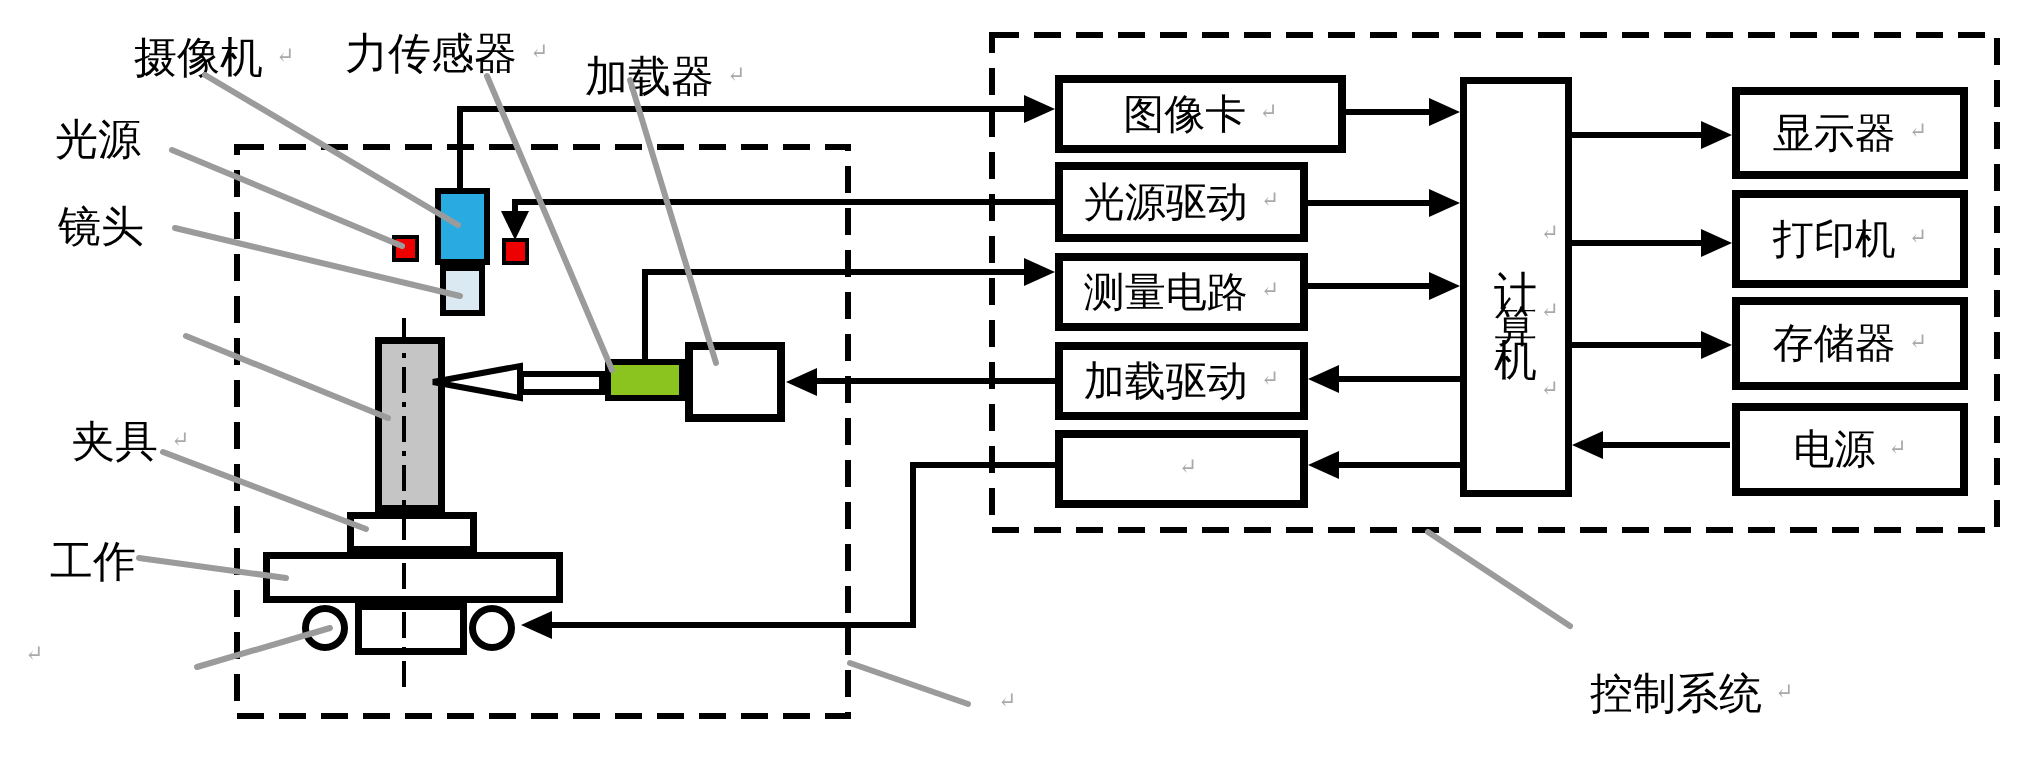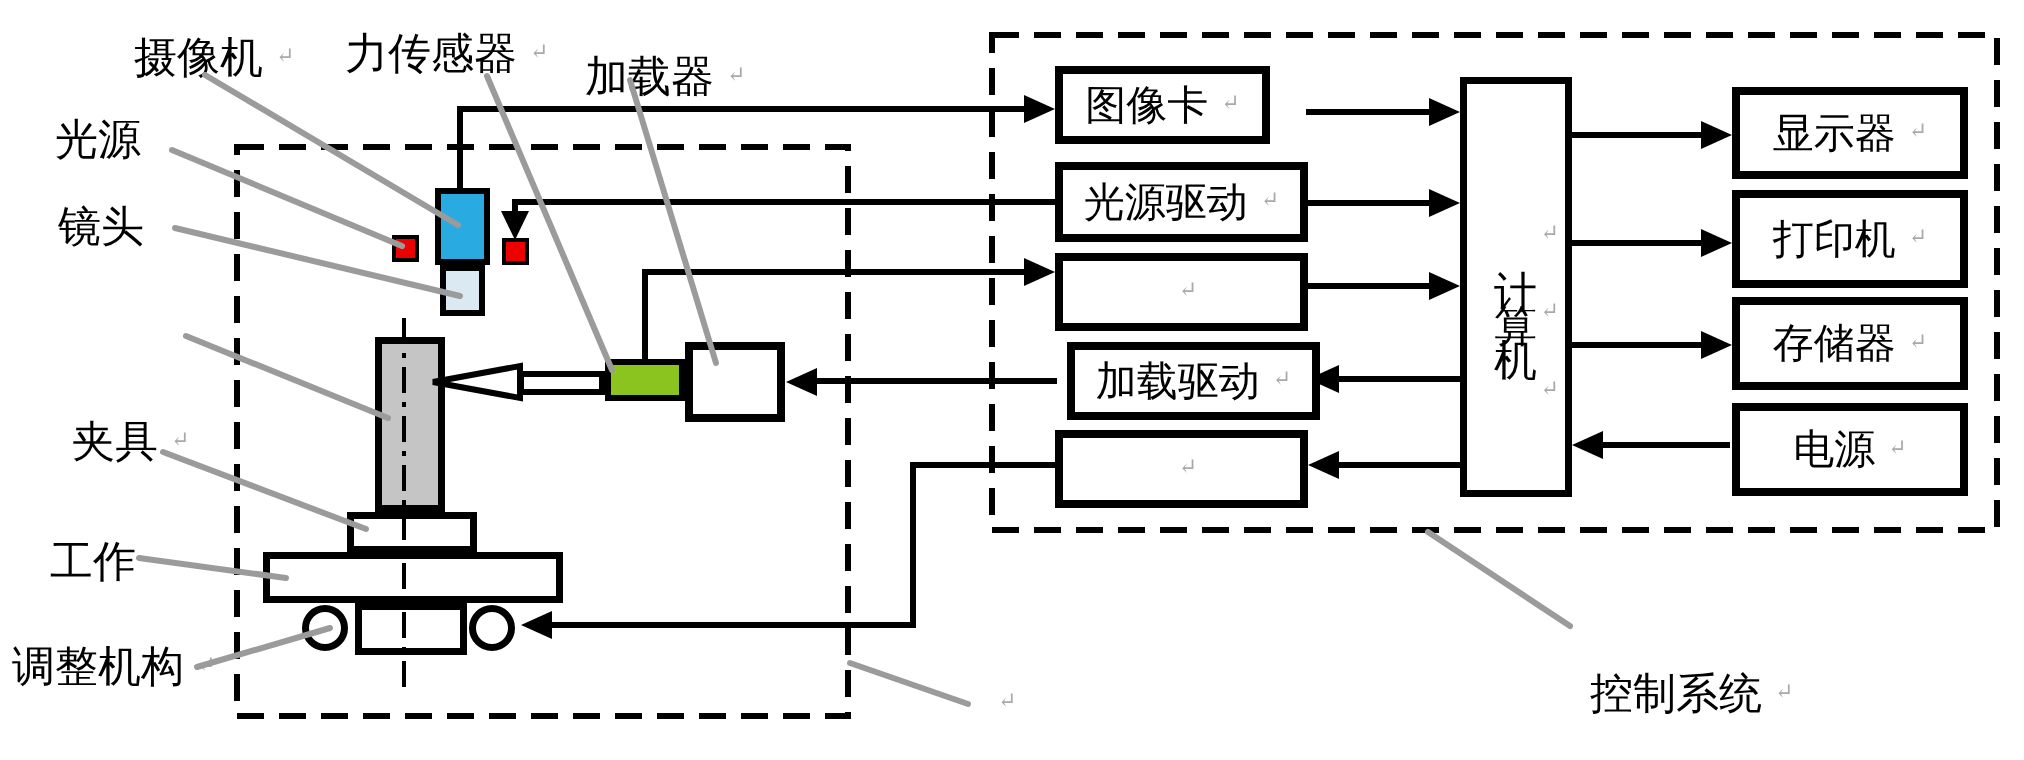--- a/index.html
+++ b/index.html
@@ -104,32 +104,33 @@
   <div class="shape" id="part-column" style="left:375px; top:337px; width:70px; height:175px;"></div>
   <div class="shape" style="left:347px; top:512px; width:130px; height:41px;"></div>
   <div class="shape" style="left:263px; top:552px; width:300px; height:51px;"></div>
   <div class="shape" style="left:355px; top:603px; width:112px; height:52px;"></div>
   <div class="shape roller" style="left:302px; top:605px; width:46px; height:46px;"></div>
   <div class="shape roller" style="left:469px; top:605px; width:46px; height:46px;"></div>
   <div class="shape" id="probe-rod" style="left:518px; top:371px; width:87px; height:24px;"></div>
   <div class="shape" id="sensor-body" style="left:605px; top:359px; width:80px; height:42px;"></div>
   <div class="shape" id="loader-body" style="left:685px; top:342px; width:100px; height:80px;"></div>
 
-  <div class="tbox" style="left:1055px; top:66px; width:215px; height:78px;">
+  <div class="tbox" style="left:1055px; top:75px; width:291px; height:78px;">
     <span>图像卡</span>
     <span class="cnmark">↵</span>
   </div>
   <div class="tbox" style="left:1055px; top:162px; width:253px; height:80px;">
     <span>光源驱动</span>
     <span class="cnmark">↵</span>
   </div>
   <div class="tbox" style="left:1055px; top:253px; width:253px; height:78px;">
-    <span class="cnmark">↵</span>
-  </div>
-  <div class="tbox" style="left:1055px; top:342px; width:253px; height:78px;margin-left:12px;">
+    <span>测量电路</span>
+    <span class="cnmark">↵</span>
+  </div>
+  <div class="tbox" style="left:1055px; top:342px; width:253px; height:78px;">
     <span>加载驱动</span>
     <span class="cnmark">↵</span>
   </div>
   <div class="tbox" style="left:1055px; top:430px; width:253px; height:78px;">
     <span class="cnmark">↵</span>
   </div>
 
   <div id="computer-box" style="left:1460px; top:77px; width:112px; height:420px;">
     <span id="computer-text">计算机</span>
     <span id="computer-marks">
@@ -175,21 +176,20 @@
     <span>镜头</span>
   </div>
   <div class="lbl" style="left:72px; top:420px;">
     <span>夹具</span>
     <span class="cnmark">↵</span>
   </div>
   <div class="lbl" style="left:50px; top:540px;">
     <span>工作</span>
   </div>
   <div class="lbl" style="left:12px; top:645px;">
-    <span>调整机构</span>
     <span class="cnmark">↵</span>
   </div>
   <div class="lbl" style="left:985px; top:692px;">
     <span class="cnmark">↵</span>
   </div>
   <div class="lbl" style="left:1590px; top:672px;">
     <span>控制系统</span>
     <span class="cnmark">↵</span>
   </div>
 

